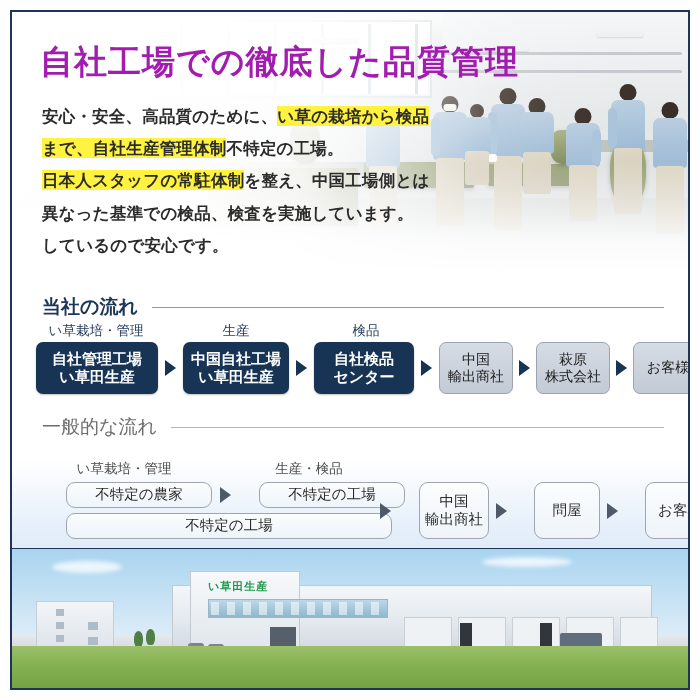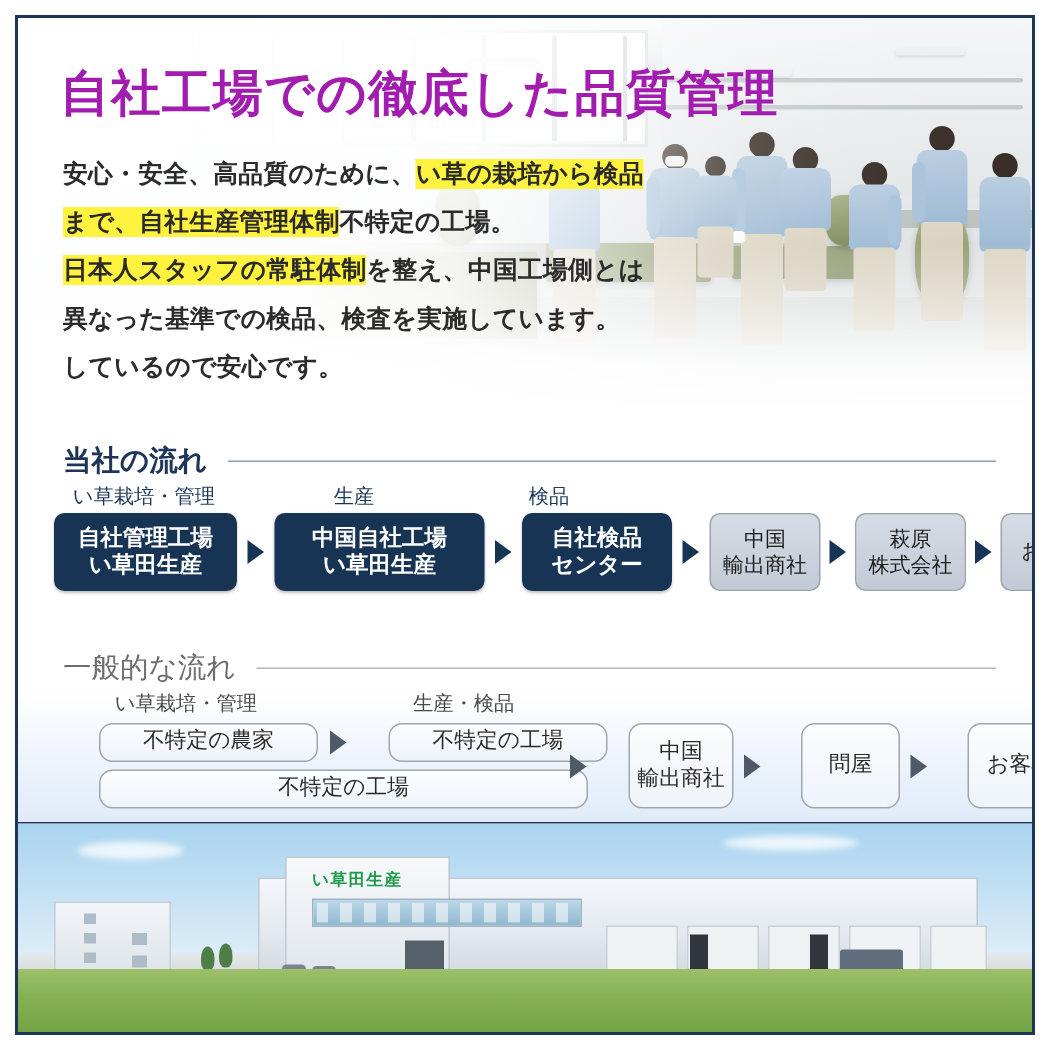--- a/index.html
+++ b/index.html
@@ -143,21 +143,21 @@
   }
   #copy p { margin:0; white-space:nowrap; }
 
   
   .sec-head { position:absolute; display:flex; align-items:center; width:622px; }
   .sec-head .txt { font-size:19px; font-weight:bold; white-space:nowrap; }
   .sec-head .rule { flex:1; height:1px; margin-left:14px; }
   #sec1 { left:30px; top:282px; }
   #sec1 .txt { color:#1d3557; }
   #sec1 .rule { background:#8d9cac; }
-  #sec2 { left:30px; top:420px; }
+  #sec2 { left:30px; top:402px; }
   #sec2 .txt { color:#6e6e6e; font-weight:normal; }
   #sec2 .rule { background:#b5b5b5; }
 
   
   .flowrow { position:absolute; display:flex; align-items:center; }
   .caps { position:absolute; }
   .cap {
     position:absolute; font-size:13.5px; color:#1d3557;
     white-space:nowrap; text-align:center;
   }
@@ -355,21 +355,21 @@
     <div class="cap" style="left:162px;width:124px;">生産</div>
     <div class="cap" style="left:292px;width:124px;">検品</div>
   </div>
 
   <div class="flowrow" id="flow1" style="left:24px;top:330px;">
     <div class="box navy" style="width:122px;height:52px;">
       <span>自社管理工場</span>
       <span>い草田生産</span>
     </div>
     <div class="arrow" style="margin:0 7px;"></div>
-    <div class="box navy" style="width:140px;height:52px;">
+    <div class="box navy" style="width:106px;height:52px;">
       <span>中国自社工場</span>
       <span>い草田生産</span>
     </div>
     <div class="arrow" style="margin:0 7px;"></div>
     <div class="box navy" style="width:100px;height:52px;">
       <span>自社検品</span>
       <span>センター</span>
     </div>
     <div class="arrow" style="margin:0 7px;"></div>
     <div class="box gray" style="width:74px;height:52px;">

